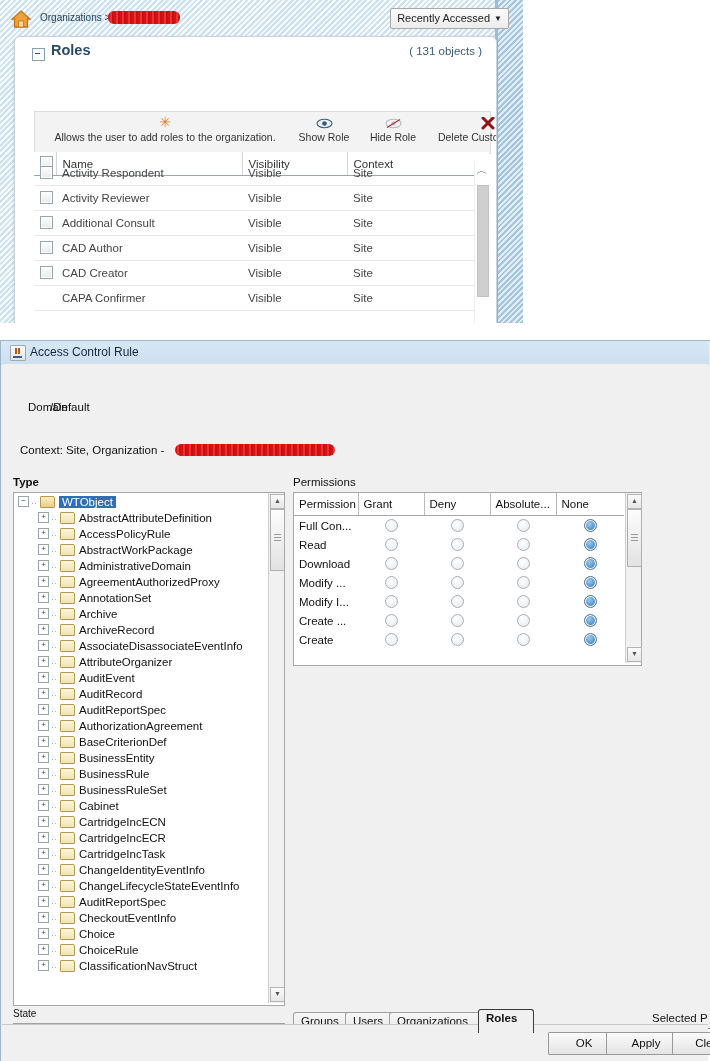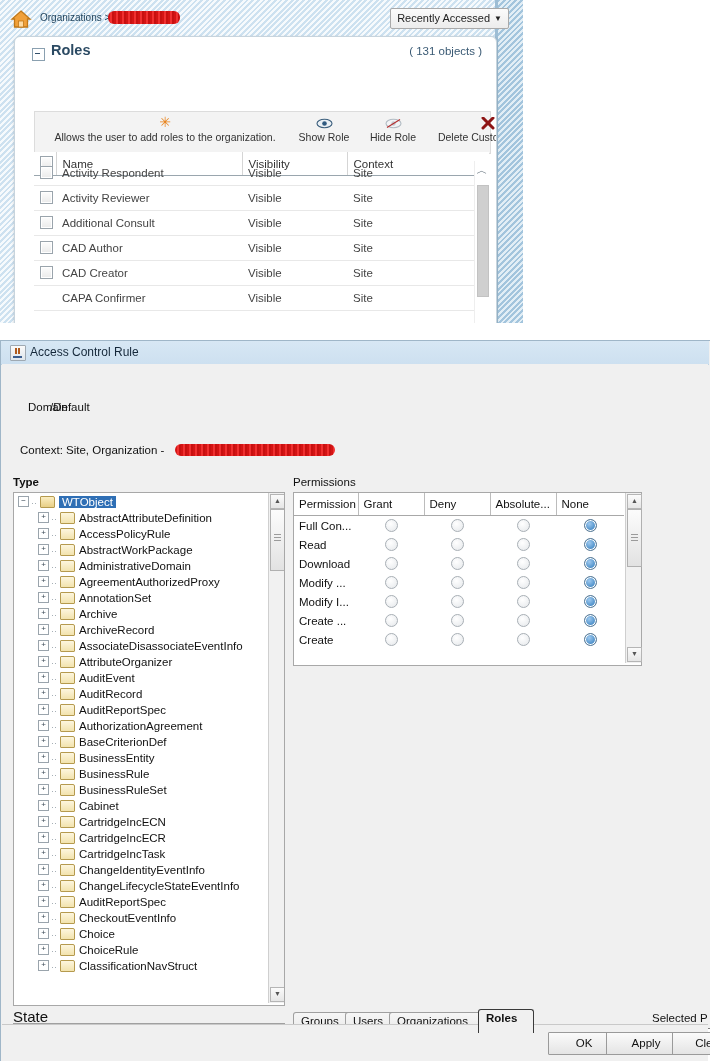--- a/index.html
+++ b/index.html
@@ -86,21 +86,21 @@
   .trow.root{padding-left:4px;}
   .exp{display:inline-block;width:9px;height:9px;border:1px solid #9aa4ac;background:#fff;font-size:8px;line-height:7px;text-align:center;color:#3b4a57;vertical-align:middle;margin-right:2px;position:relative;top:-1px;}
   .dots{display:inline-block;width:9px;color:#9aa4ac;font-size:9px;vertical-align:middle;}
   .folder{display:inline-block;width:13px;height:10px;vertical-align:middle;margin-right:4px;position:relative;top:-1px;
     background:linear-gradient(#fdf6de,#f2e3ae);border:1px solid #b59a4e;border-radius:1px 2px 1px 1px;}
   .folder.open{background:linear-gradient(#fbeec2,#e8cf86);}
   .indent{display:inline-block;width:18px;}
   .sel{background:#2f6fb5;color:#fff;padding:0 3px;}
 
   
-  .state-lbl{position:absolute;left:11px;top:644px;font-size:15px;color:#111;}
+  .state-lbl{position:absolute;left:11px;top:644px;font-size:10px;color:#111;}
   .state-combo{position:absolute;left:11px;top:659px;width:270px;height:20px;background:linear-gradient(#fdfdfd,#e3e3e3);border:1px solid #a0a0a0;}
   .state-val{position:absolute;left:7px;top:3px;font-size:11.5px;color:#111;}
   .state-caret{position:absolute;right:8px;top:7px;width:0;height:0;border-left:5px solid transparent;border-right:5px solid transparent;border-top:6px solid #333;}
 
   
   .perm-box{position:absolute;left:291px;top:128px;width:347px;height:172px;background:#fff;border:1px solid #a8a8a8;}
   table.perm{border-collapse:collapse;table-layout:fixed;width:330px;}
   table.perm th{font-weight:normal;font-size:11.5px;color:#111;text-align:left;padding:2px 0 2px 5px;height:18px;
     border-right:1px solid #bcbcbc;border-bottom:1px solid #a8a8a8;background:#fff;}
   table.perm td{font-size:11.5px;color:#111;padding:0 0 0 5px;height:19px;border-bottom:none;}

